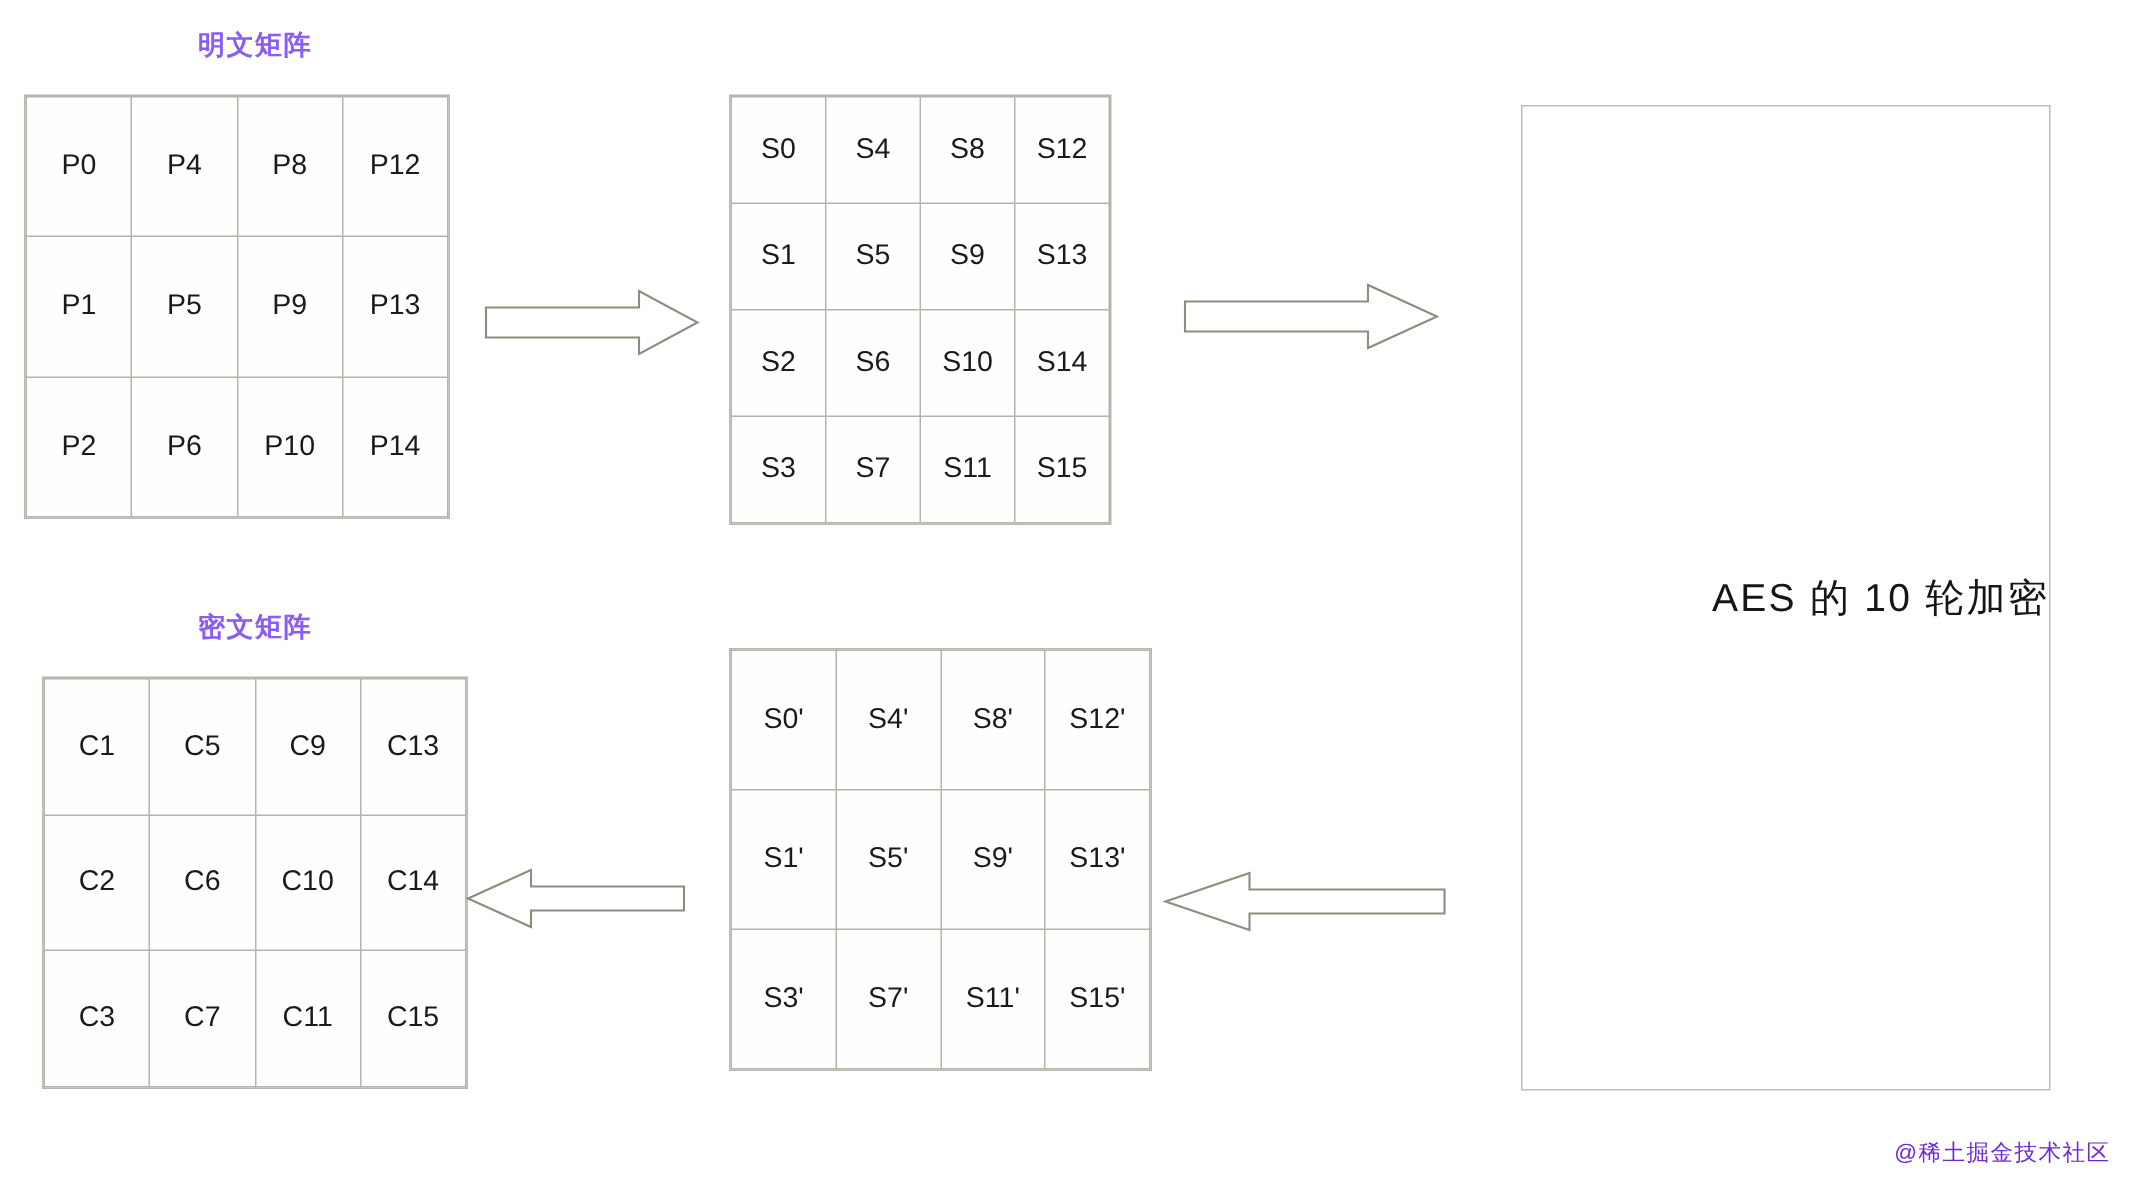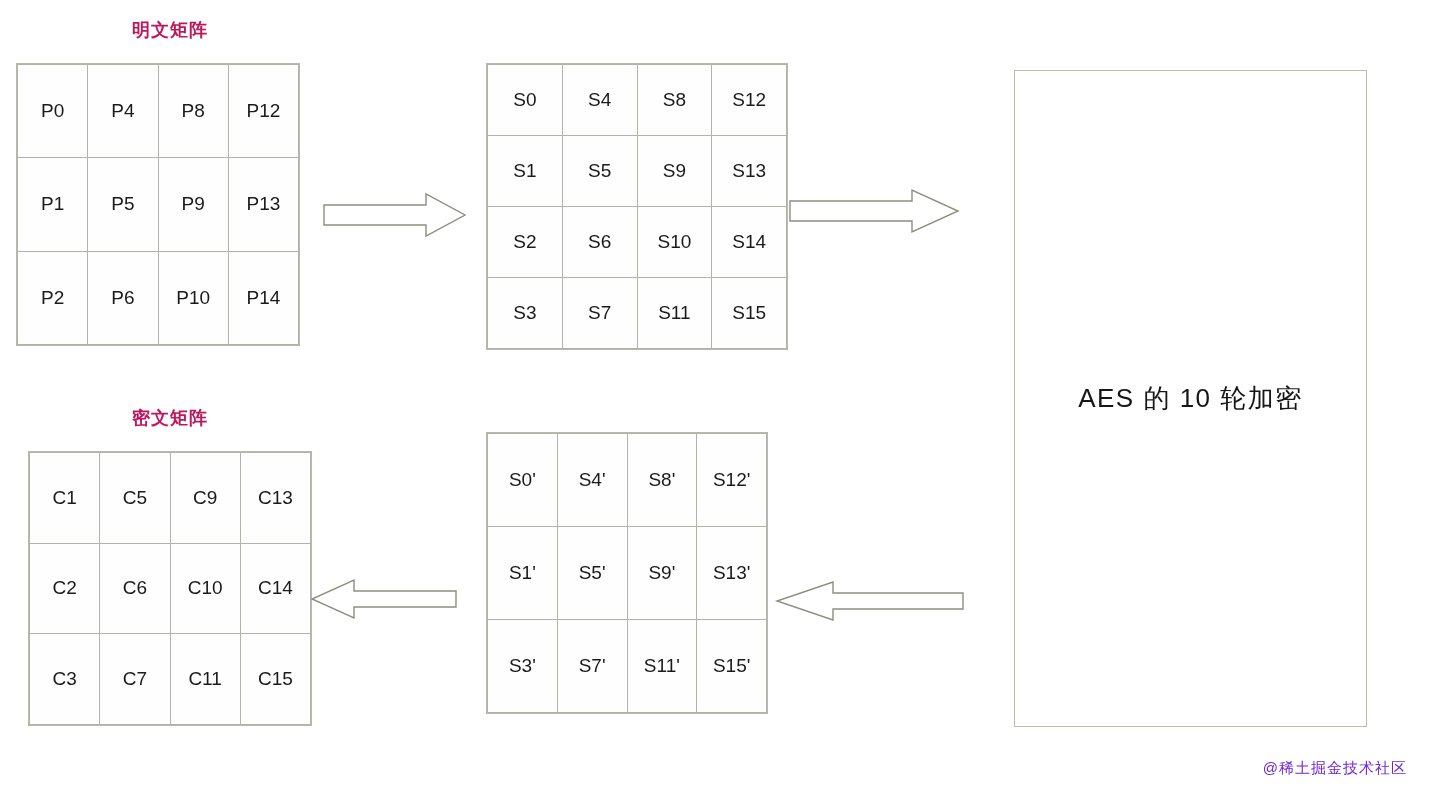--- a/index.html
+++ b/index.html
@@ -21,21 +21,21 @@
     left: 0; top: 0;
     width: 1429px;
     height: 792px;
   }
 
   
   .matrix-title {
     position: absolute;
     font-size: 18px;
     font-weight: 600;
-    color: #be185d;
+    color: #8b5cf6;
     letter-spacing: 1px;
     text-align: center;
     white-space: nowrap;
   }
 
   
   .matrix {
     position: absolute;
     border-collapse: collapse;
     table-layout: fixed;
@@ -51,21 +51,21 @@
     font-weight: 400;
   }
   .matrix.outer-strong {
     outline: 1px solid #b8b8ad;
   }
 
   
   #matrix-plaintext { left: 17px; top: 64px; width: 282px; height: 281px; }
   #matrix-plaintext td { height: 70px; }
   
-  #matrix-state1 { left: 487px; top: 64px; width: 300px; height: 281px; }
+  #matrix-state1 { left: 487px; top: 64px; width: 253px; height: 281px; }
   #matrix-state1 td { height: 70px; }
   
   #matrix-ciphertext { left: 29px; top: 452px; width: 282px; height: 273px; }
   #matrix-ciphertext td { height: 68px; }
   
   #matrix-stateN { left: 487px; top: 433px; width: 280px; height: 280px; }
   #matrix-stateN td { height: 69px; }
 
   .col-1 { width: 25%; }
 
@@ -73,21 +73,21 @@
   #aes-box {
     position: absolute;
     left: 1014px;
     top: 70px;
     width: 351px;
     height: 655px;
     border: 1px solid #bdbdae;
     background: #ffffff;
     display: flex;
     align-items: center;
-    justify-content: center;
+    justify-content: flex-end;
   }
   #aes-box .aes-label {
     font-size: 26px;
     font-weight: 500;
     color: #161616;
     letter-spacing: 1.5px;
     white-space: nowrap;
   }
 
   

